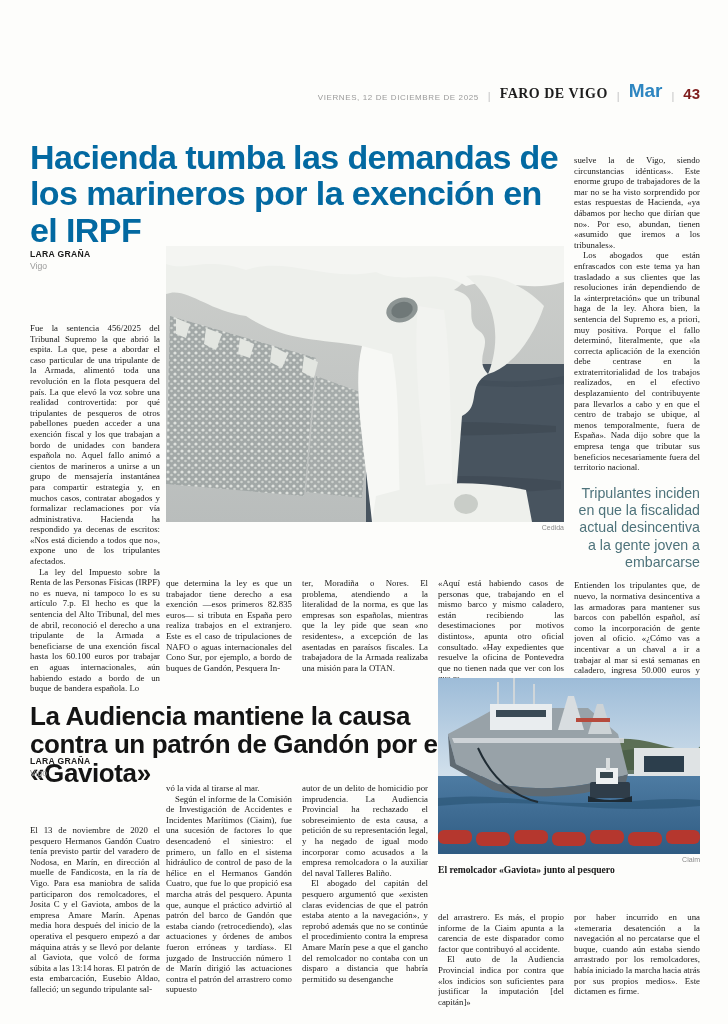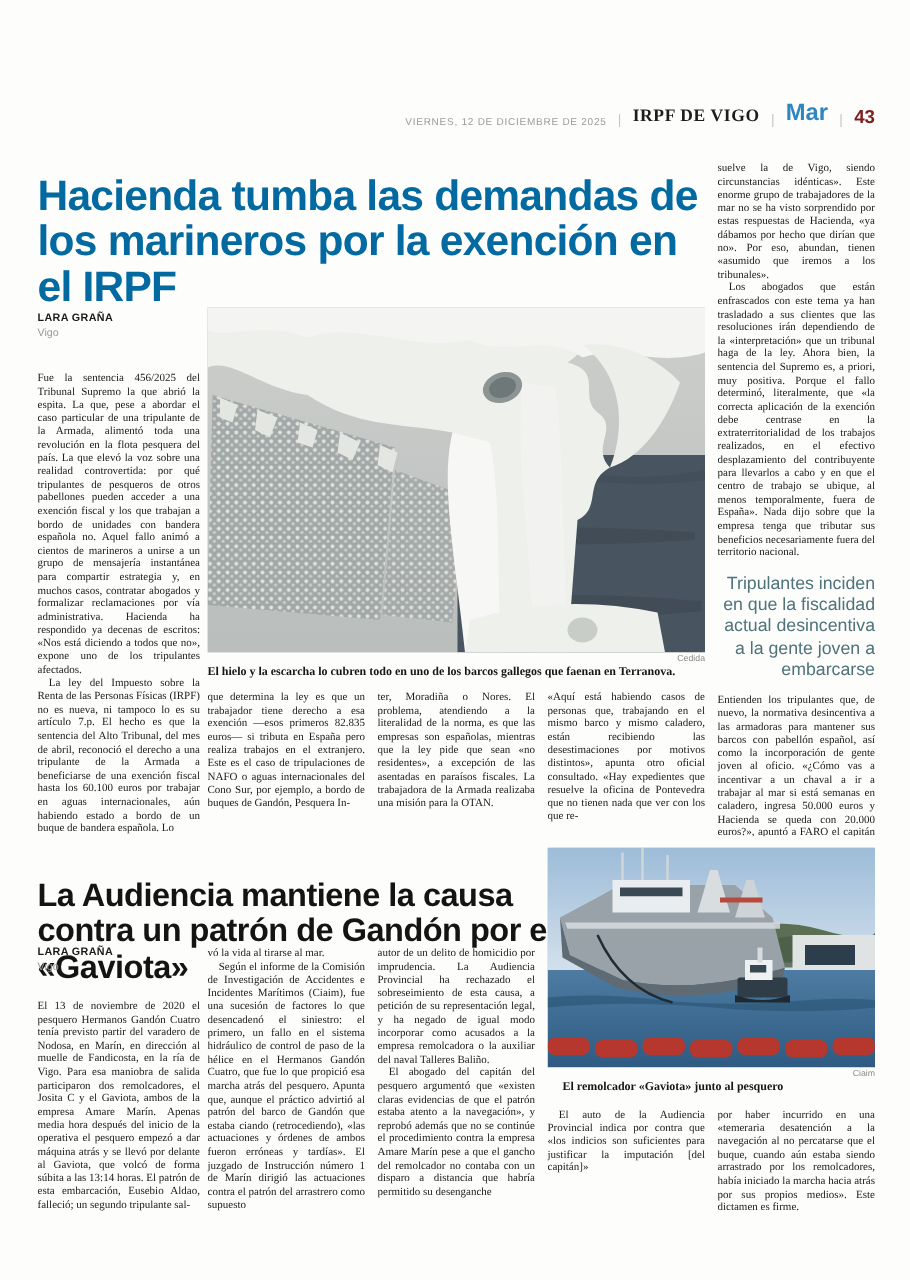--- a/index.html
+++ b/index.html
@@ -27,21 +27,21 @@
   .a1-subhead{
     position:absolute;left:30px;top:202px;width:525px;
     font-family:"Liberation Sans",sans-serif;font-weight:400;
     font-size:14.5px;line-height:1.28;color:#3a3a3a;
   }
   .byline{position:absolute;font-family:"Liberation Sans",sans-serif;}
   .byline .name{font-size:8.6px;font-weight:700;letter-spacing:.3px;color:#1a1a1a;}
   .byline .place{font-size:8.6px;color:#9a9a9a;margin-top:2px;}
   .bodycol{
     position:absolute;width:130px;overflow:hidden;
-    font-size:8.8px;line-height:10.6px;text-align:justify;color:#202020;
+    font-size:8.8px;line-height:10.6px;text-align:justify;color:#202020;margin-top:26px;
   }
   .bodycol p{margin:0;}
   .bodycol p.ind{text-indent:9px;}
   .photo{position:absolute;overflow:hidden;background:#cfd1ce;}
   .credit{position:absolute;font-family:"Liberation Sans",sans-serif;font-size:7px;color:#8a8a8a;text-align:right;}
   .caption{position:absolute;font-family:"Liberation Serif",serif;font-weight:700;font-size:9.6px;color:#161616;line-height:1.25;}
   .deck{
     margin-top:12px;margin-bottom:9px;
     font-family:"Liberation Sans",sans-serif;font-weight:400;
     font-size:14.2px;line-height:1.22;color:#4e737b;text-align:right;
@@ -59,21 +59,21 @@
   }
 </style>
 </head>
 <body>
 
 <div id="sheet">
 
   <div class="pg-header">
     <span class="pg-date">VIERNES, 12 DE DICIEMBRE DE 2025</span>
     <span class="pg-sep">|</span>
-    <span class="pg-paper">IRPF DE VIGO</span>
+    <span class="pg-paper">FARO DE VIGO</span>
     <span class="pg-sep">|</span>
     <span class="pg-section">Mar</span>
     <span class="pg-sep">|</span>
     <span class="pg-num">43</span>
   </div>
 
   <h1 class="a1-headline">Hacienda tumba las demandas de los marineros por la exención en el IRPF</h1>
 
   <div class="byline" style="left:30px;top:249px;">
     <div class="name">LARA GRAÑA</div>
@@ -116,21 +116,20 @@
       <path d="M10,72 l14,6 -4,14 -10,-4 z M40,82 l16,6 -6,16 -12,-6 z M74,92 l14,6 -4,14 -12,-4 z M106,100 l16,8 -6,14 -12,-6 z M138,110 l14,6 -4,16 -12,-6 z" fill="#e3e6e1"></path>
 
       <ellipse cx="236" cy="64" rx="16" ry="12" fill="#8d9594" transform="rotate(-18 236 64)"></ellipse>
       <ellipse cx="236" cy="64" rx="11" ry="8" fill="#6f7878" transform="rotate(-18 236 64)"></ellipse>
 
       <path d="M210,250 q70,-22 150,-6 l6,32 h-160 z" fill="#eef0ec"></path>
       <ellipse cx="300" cy="258" rx="12" ry="10" fill="#c9cdc8"></ellipse>
     </svg>
   </div>
   <div class="credit" style="left:166px;top:524px;width:398px;">Cedida</div>
-  <div class="caption" style="left:166px;top:532px;width:398px;">El hielo y la escarcha lo cubren todo en uno de los barcos gallegos que faenan en Terranova.</div>
 
   <div class="bodycol" style="left:166px;top:552px;width:126px;height:118px;">
     <p>que determina la ley es que un trabajador tiene derecho a esa exención —esos primeros 82.835 euros— si tributa en España pero realiza trabajos en el extranjero. Este es el caso de tripulaciones de NAFO o aguas internacionales del Cono Sur, por ejemplo, a bordo de buques de Gandón, Pesquera In-</p>
   </div>
   <div class="bodycol" style="left:302px;top:552px;width:126px;height:118px;">
     <p>ter, Moradiña o Nores. El problema, atendiendo a la literalidad de la norma, es que las empresas son españolas, mientras que la ley pide que sean «no residentes», a excepción de las asentadas en paraísos fiscales. La trabajadora de la Armada realizaba una misión para la OTAN.</p>
   </div>
   <div class="bodycol" style="left:438px;top:552px;width:126px;height:118px;">
     <p>«Aquí está habiendo casos de personas que, trabajando en el mismo barco y mismo caladero, están recibiendo las desestimaciones por motivos distintos», apunta otro oficial consultado. «Hay expedientes que resuelve la oficina de Pontevedra que no tienen nada que ver con los que re-</p>
   </div>
@@ -191,33 +190,34 @@
           <rect x="38" y="154" width="34" height="14" rx="6"></rect>
         <rect x="76" y="152" width="34" height="14" rx="6"></rect>
           <rect x="114" y="154" width="34" height="14" rx="6"></rect>
         <rect x="152" y="152" width="34" height="14" rx="6"></rect>
           <rect x="190" y="154" width="34" height="14" rx="6"></rect>
         <rect x="228" y="152" width="34" height="14" rx="6"></rect>
       </g>
     </svg>
   </div>
   <div class="credit" style="left:438px;top:856px;width:262px;">Ciaim</div>
-  <div class="caption" style="left:450px;top:864px;width:262px;">El remolcador «Gaviota» junto al pesquero</div>
+  <div class="caption" style="left:438px;top:864px;width:262px;">El remolcador «Gaviota» junto al pesquero</div>
 
   <div class="bodycol" style="left:30px;top:799px;height:210px;">
     <p>El 13 de noviembre de 2020 el pesquero Hermanos Gandón Cuatro tenía previsto partir del varadero de Nodosa, en Marín, en dirección al muelle de Fandicosta, en la ría de Vigo. Para esa maniobra de salida participaron dos remolcadores, el Josita C y el Gaviota, ambos de la empresa Amare Marín. Apenas media hora después del inicio de la operativa el pesquero empezó a dar máquina atrás y se llevó por delante al Gaviota, que volcó de forma súbita a las 13:14 horas. El patrón de esta embarcación, Eusebio Aldao, falleció; un segundo tripulante sal-</p>
   </div>
   <div class="bodycol" style="left:166px;top:757px;width:126px;height:252px;">
     <p>vó la vida al tirarse al mar.</p>
     <p class="ind">Según el informe de la Comisión de Investigación de Accidentes e Incidentes Marítimos (Ciaim), fue una sucesión de factores lo que desencadenó el siniestro: el primero, un fallo en el sistema hidráulico de control de paso de la hélice en el Hermanos Gandón Cuatro, que fue lo que propició esa marcha atrás del pesquero. Apunta que, aunque el práctico advirtió al patrón del barco de Gandón que estaba ciando (retrocediendo), «las actuaciones y órdenes de ambos fueron erróneas y tardías». El juzgado de Instrucción número 1 de Marín dirigió las actuaciones contra el patrón del arrastrero como supuesto</p>
   </div>
   <div class="bodycol" style="left:302px;top:757px;width:126px;height:252px;">
     <p>autor de un delito de homicidio por imprudencia. La Audiencia Provincial ha rechazado el sobreseimiento de esta causa, a petición de su representación legal, y ha negado de igual modo incorporar como acusados a la empresa remolcadora o la auxiliar del naval Talleres Baliño.</p>
     <p class="ind">El abogado del capitán del pesquero argumentó que «existen claras evidencias de que el patrón estaba atento a la navegación», y reprobó además que no se continúe el procedimiento contra la empresa Amare Marín pese a que el gancho del remolcador no contaba con un disparo a distancia que habría permitido su desenganche</p>
   </div>
   <div class="bodycol" style="left:438px;top:886px;width:126px;height:122px;">
+    <p>del arrastrero. Es más, el propio informe de la Ciaim apunta a la carencia de este disparador como factor que contribuyó al accidente.</p>
     <p class="ind">El auto de la Audiencia Provincial indica por contra que «los indicios son suficientes para justificar la imputación [del capitán]»</p>
   </div>
   <div class="bodycol" style="left:574px;top:886px;width:126px;height:122px;">
     <p>por haber incurrido en una «temeraria desatención a la navegación al no percatarse que el buque, cuando aún estaba siendo arrastrado por los remolcadores, había iniciado la marcha hacia atrás por sus propios medios». Este dictamen es firme.</p>
   </div>
 
 </div>
 
 </body></html>

